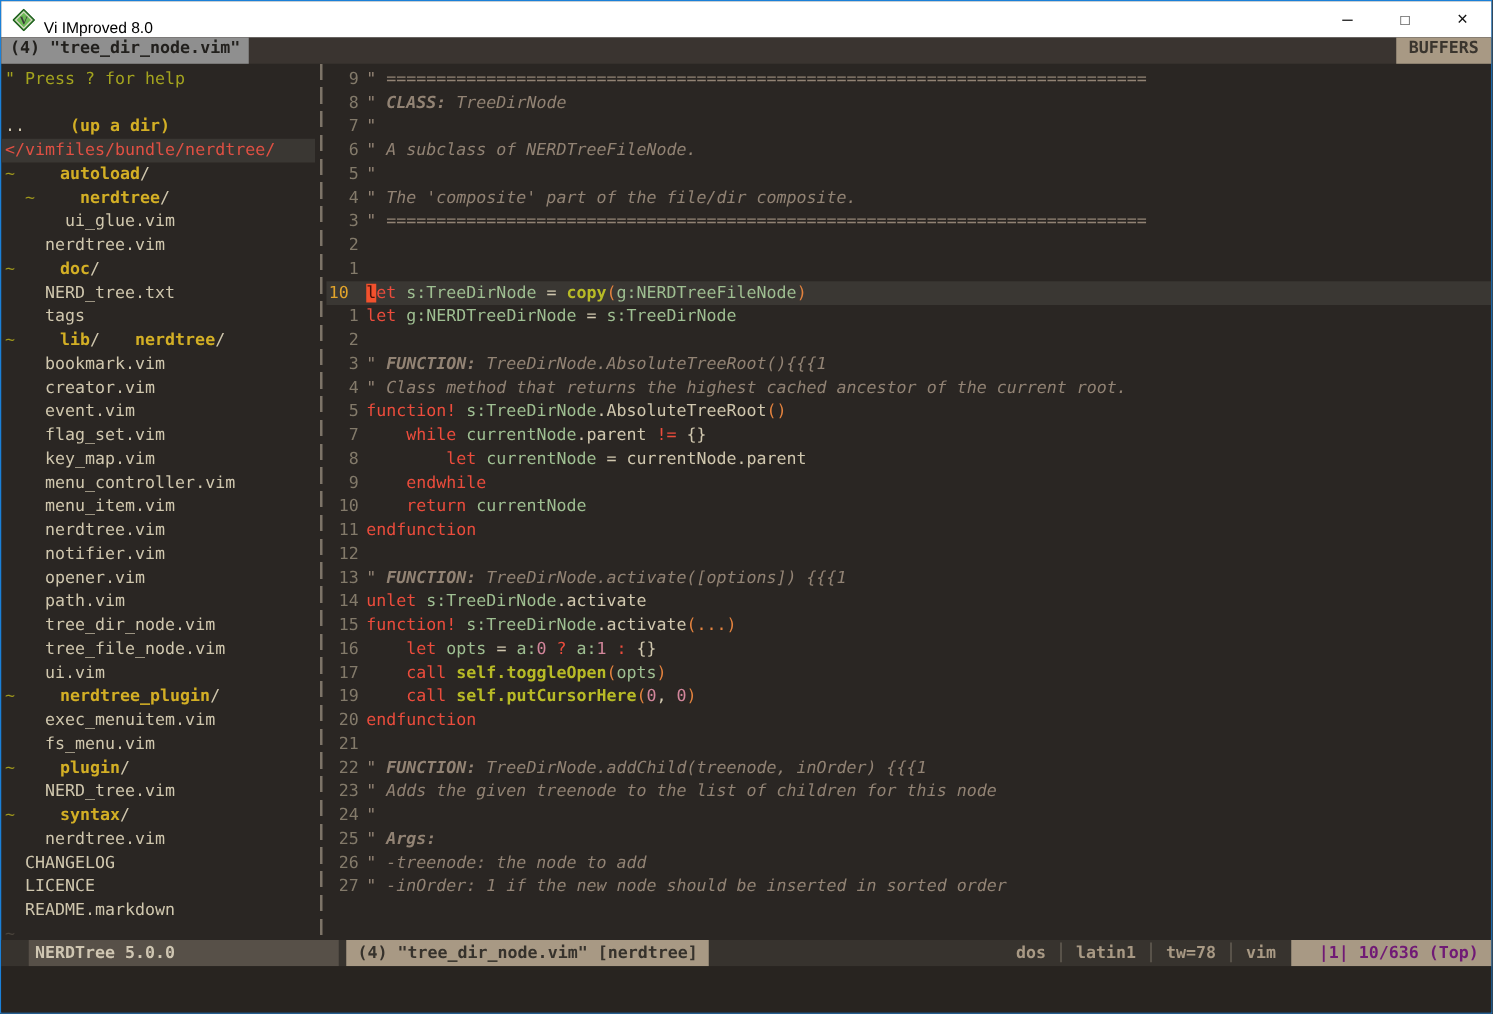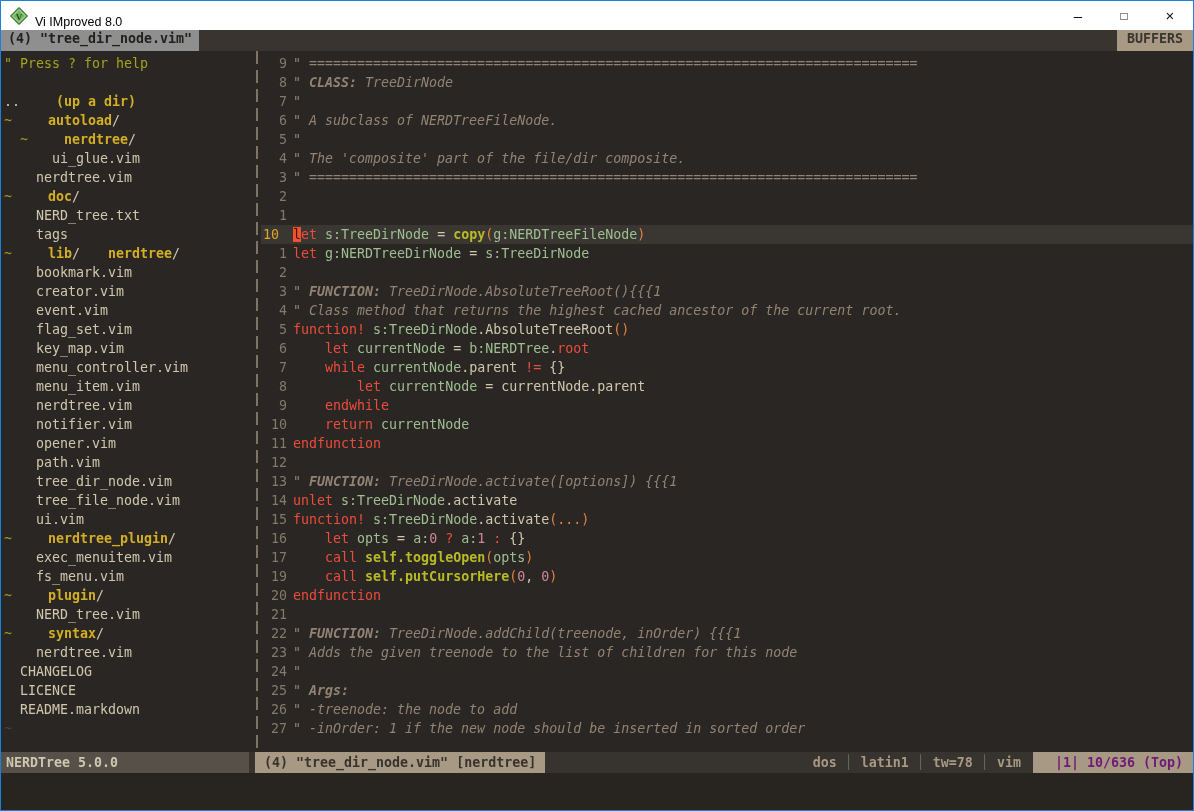--- a/index.html
+++ b/index.html
@@ -49,21 +49,21 @@
   .s-nu{color:#d3869b;}
   .s-pa{color:#e2823e;}
   .s-dir{color:#d3af25;font-weight:bold;margin-left:28px;}
   .s-til{color:#a0981b;}
   .s-hlp{color:#a4a41e;}
   .s-rt{color:#e05043;}
   .s-dim{color:#4a443c;}
   .cursor{background:#f2512d;color:#44120a;}
   
   .statusline{height:21px;background:#37332e;display:flex;align-items:flex-start;flex:0 0 auto;
-    line-height:21px;white-space:pre;}
+    line-height:21px;white-space:pre;padding-left:22px;}
   .st-left{width:248px;flex:0 0 auto;background:#575048;color:#cfc6b2;font-weight:bold;padding-left:5px;box-sizing:border-box;}
   .st-gap{width:6px;flex:0 0 auto;}
   .st-buf{background:#a89984;color:#36322c;font-weight:bold;padding:0 9px;}
   .st-spacer{flex:1 1 auto;}
   .st-flags{color:#a89984;font-weight:bold;padding-right:12px;}
   .st-flagsep{color:#6b6458;padding:0 8px;}
   .st-pos{background:#a89984;color:#701a75;font-weight:bold;padding:0 10px 0 22px;}
   .cmdline{height:37px;background:#282420;flex:0 0 auto;}
 </style>
 </head>
@@ -93,20 +93,21 @@
     <div class="tab">(4) "tree_dir_node.vim"</div>
     <div class="tab-spacer"></div>
     <div class="buffers">BUFFERS</div>
   </div>
 
   <div class="main">
     <div class="sidebar" id="sidebar">
         <div class="srow"><span class="s-hlp">" Press ? for help</span></div>
         <div class="srow"></div>
         <div class="srow"><span class="s-tx">.. </span><span class="s-dir">(up a dir)</span></div>
+        <div class="srow hl"><span class="s-rt">&lt;/vimfiles/bundle/nerdtree/</span></div>
         <div class="srow"><span class="s-til">~ </span><span class="s-dir">autoload</span><span class="s-tx">/</span></div>
         <div class="srow"><span class="s-tx">  </span><span class="s-til">~ </span><span class="s-dir">nerdtree</span><span class="s-tx">/</span></div>
         <div class="srow"><span class="s-tx">      ui_glue.vim</span></div>
         <div class="srow"><span class="s-tx">    nerdtree.vim</span></div>
         <div class="srow"><span class="s-til">~ </span><span class="s-dir">doc</span><span class="s-tx">/</span></div>
         <div class="srow"><span class="s-tx">    NERD_tree.txt</span></div>
         <div class="srow"><span class="s-tx">    tags</span></div>
         <div class="srow"><span class="s-til">~ </span><span class="s-dir">lib</span><span class="s-tx">/</span><span class="s-dir">nerdtree</span><span class="s-tx">/</span></div>
         <div class="srow"><span class="s-tx">    bookmark.vim</span></div>
         <div class="srow"><span class="s-tx">    creator.vim</span></div>
@@ -144,21 +145,20 @@
         <div class="crow"><span class="ln">4</span><span class="s-cm">" The 'composite' part of the file/dir composite.</span></div>
         <div class="crow"><span class="ln">3</span><span class="s-cm">" ============================================================================</span></div>
         <div class="crow"><span class="ln">2</span></div>
         <div class="crow"><span class="ln">1</span></div>
         <div class="crow cur"><span class="ln">10</span><span class="s-kw"><span class="cursor">l</span>et</span><span class="s-tx"> </span><span class="s-id">s:TreeDirNode</span><span class="s-tx"> = </span><span class="s-fn">copy</span><span class="s-pa">(</span><span class="s-id">g:NERDTreeFileNode</span><span class="s-pa">)</span></div>
         <div class="crow"><span class="ln">1</span><span class="s-kw">let</span><span class="s-tx"> </span><span class="s-id">g:NERDTreeDirNode</span><span class="s-tx"> = </span><span class="s-id">s:TreeDirNode</span></div>
         <div class="crow"><span class="ln">2</span></div>
         <div class="crow"><span class="ln">3</span><span class="s-cm">" </span><span class="s-cmb">FUNCTION:</span><span class="s-cm"> TreeDirNode.AbsoluteTreeRoot(){{{1</span></div>
         <div class="crow"><span class="ln">4</span><span class="s-cm">" Class method that returns the highest cached ancestor of the current root.</span></div>
         <div class="crow"><span class="ln">5</span><span class="s-kw">function!</span><span class="s-tx"> </span><span class="s-id">s:TreeDirNode</span><span class="s-tx">.AbsoluteTreeRoot</span><span class="s-pa">()</span></div>
-        <div class="crow"><span class="ln">6</span><span class="s-tx">    </span><span class="s-kw">let</span><span class="s-tx"> </span><span class="s-id">currentNode</span><span class="s-tx"> = </span><span class="s-id">b:NERDTree</span><span class="s-tx">.</span><span class="s-kw">root</span></div>
         <div class="crow"><span class="ln">7</span><span class="s-tx">    </span><span class="s-kw">while</span><span class="s-tx"> </span><span class="s-id">currentNode</span><span class="s-tx">.parent </span><span class="s-kw">!=</span><span class="s-tx"> {}</span></div>
         <div class="crow"><span class="ln">8</span><span class="s-tx">        </span><span class="s-kw">let</span><span class="s-tx"> </span><span class="s-id">currentNode</span><span class="s-tx"> = currentNode.parent</span></div>
         <div class="crow"><span class="ln">9</span><span class="s-tx">    </span><span class="s-kw">endwhile</span></div>
         <div class="crow"><span class="ln">10</span><span class="s-tx">    </span><span class="s-kw">return</span><span class="s-tx"> </span><span class="s-id">currentNode</span></div>
         <div class="crow"><span class="ln">11</span><span class="s-kw">endfunction</span></div>
         <div class="crow"><span class="ln">12</span></div>
         <div class="crow"><span class="ln">13</span><span class="s-cm">" </span><span class="s-cmb">FUNCTION:</span><span class="s-cm"> TreeDirNode.activate([options]) {{{1</span></div>
         <div class="crow"><span class="ln">14</span><span class="s-kw">unlet</span><span class="s-tx"> </span><span class="s-id">s:TreeDirNode</span><span class="s-tx">.activate</span></div>
         <div class="crow"><span class="ln">15</span><span class="s-kw">function!</span><span class="s-tx"> </span><span class="s-id">s:TreeDirNode</span><span class="s-tx">.activate</span><span class="s-pa">(...)</span></div>
         <div class="crow"><span class="ln">16</span><span class="s-tx">    </span><span class="s-kw">let</span><span class="s-tx"> </span><span class="s-id">opts</span><span class="s-tx"> = </span><span class="s-id">a:</span><span class="s-nu">0</span><span class="s-kw"> ? </span><span class="s-id">a:</span><span class="s-nu">1</span><span class="s-kw"> : </span><span class="s-tx">{}</span></div>

